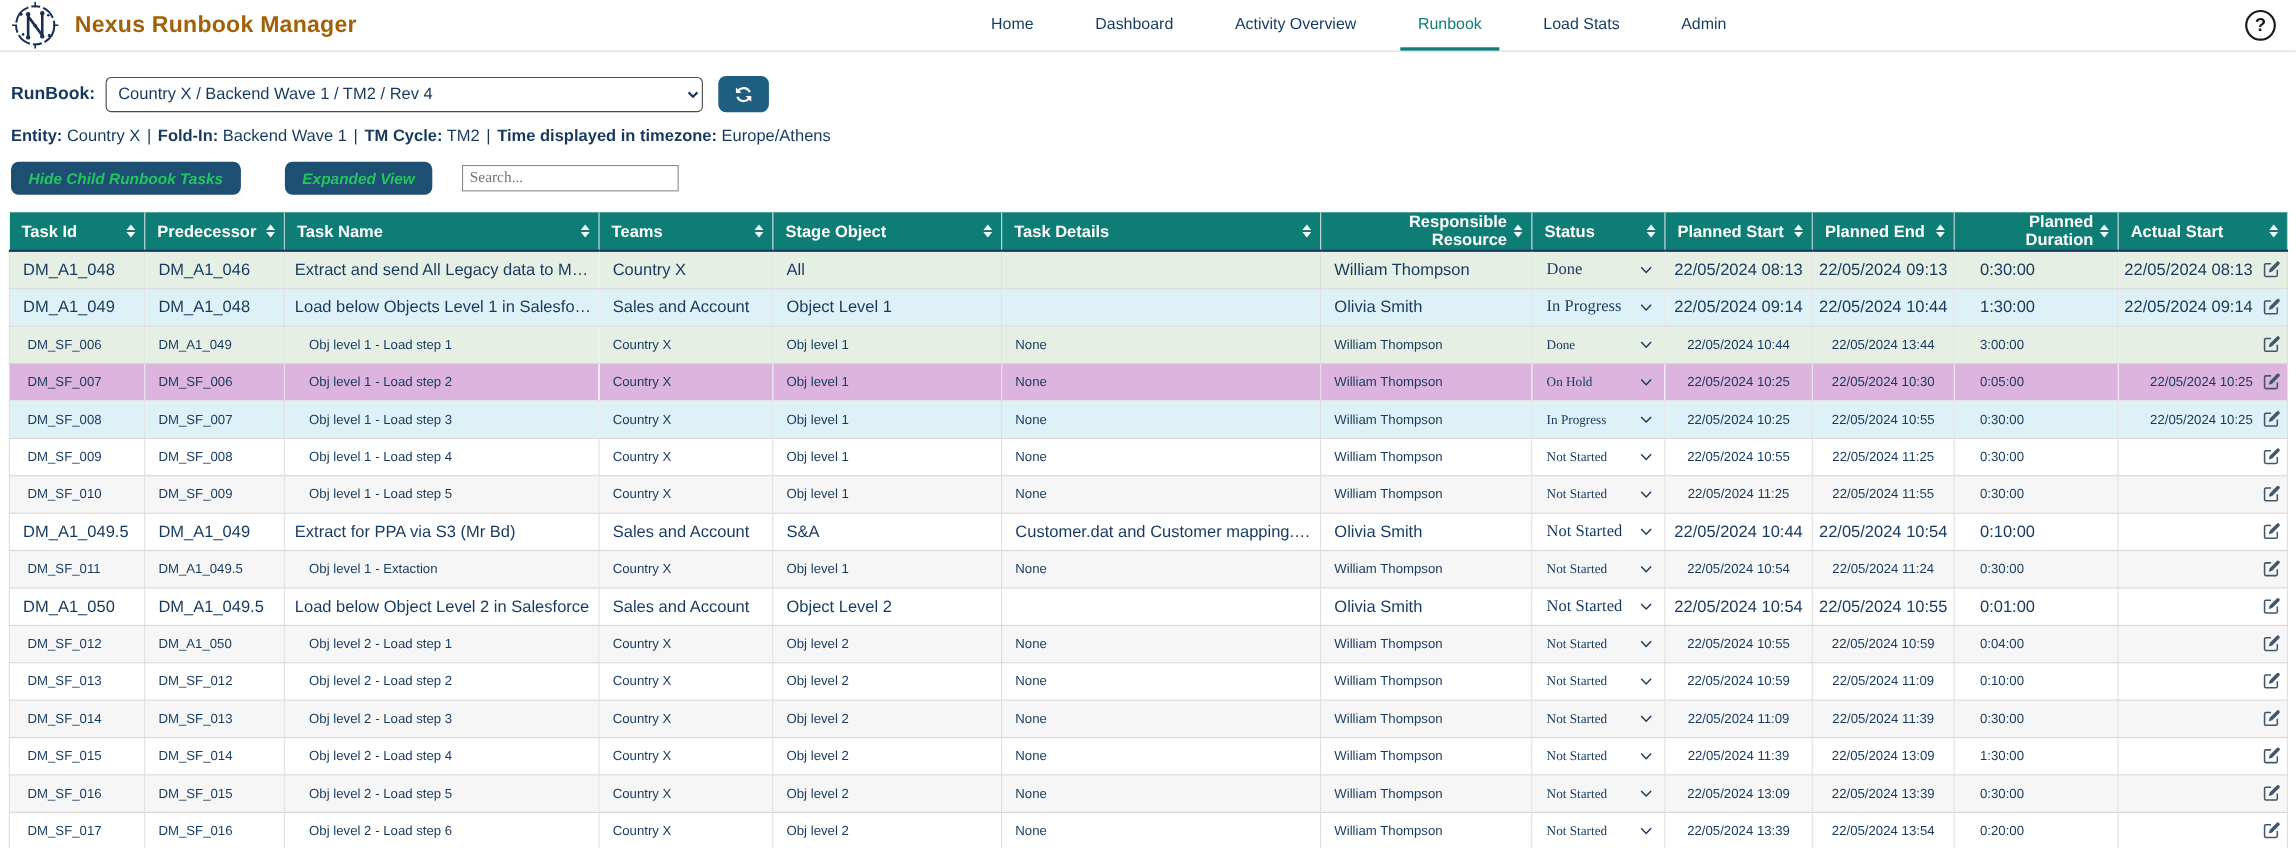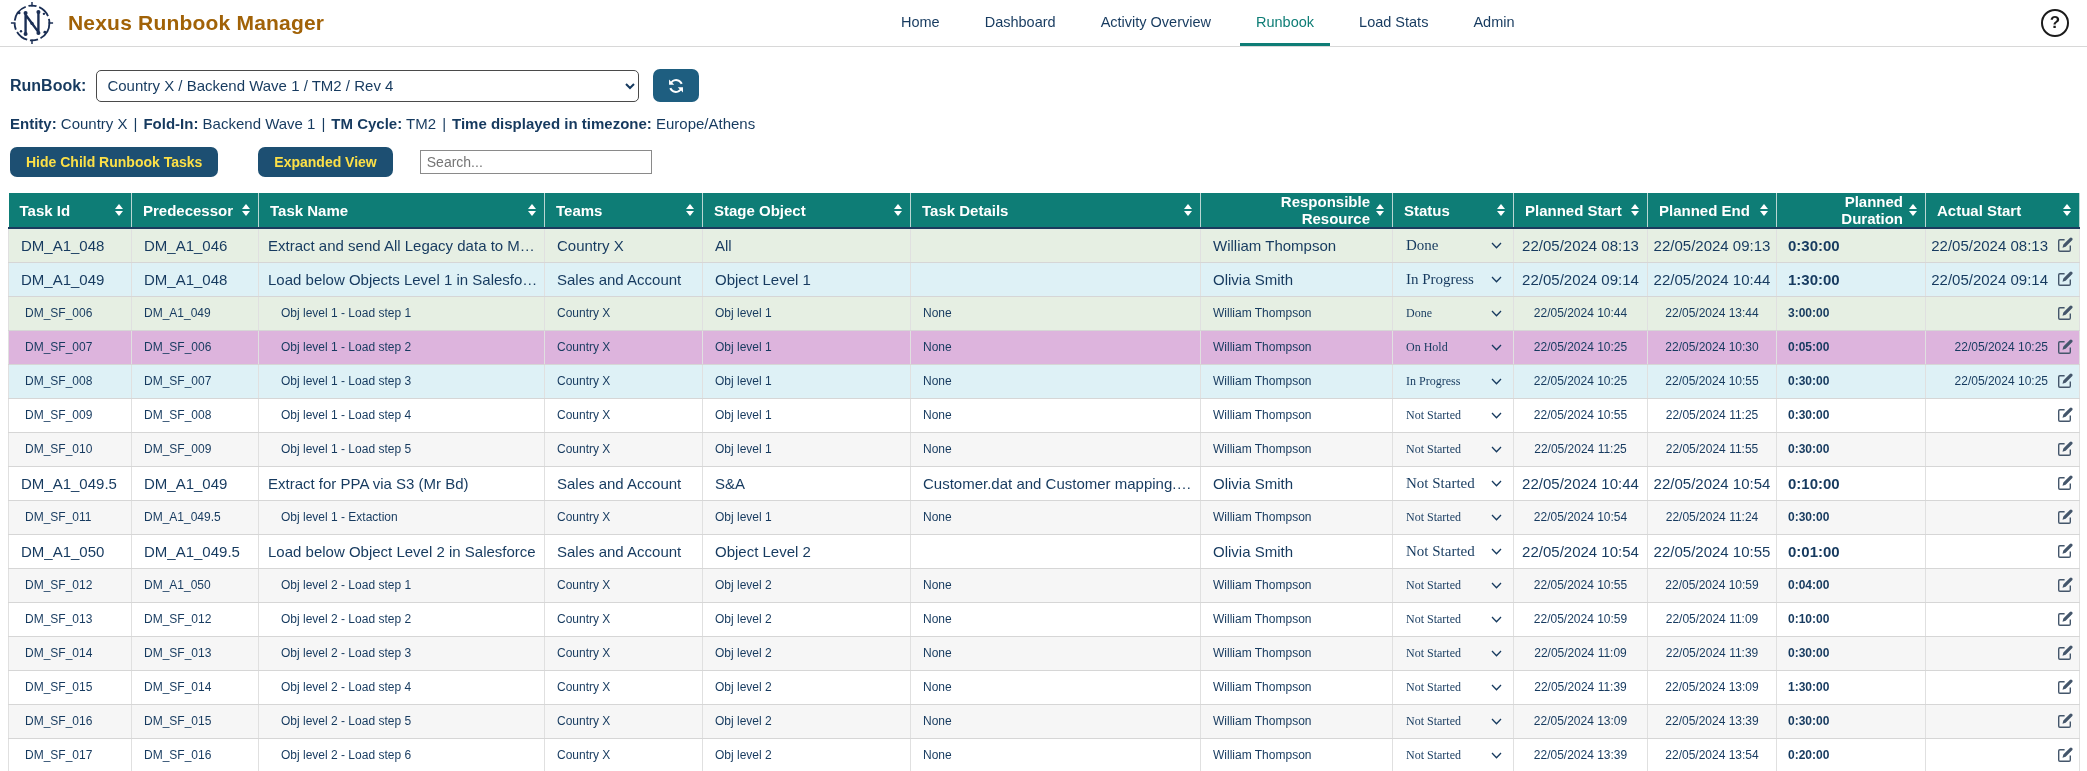--- a/index.html
+++ b/index.html
@@ -4,21 +4,21 @@
 <style>
   * { box-sizing: border-box; margin: 0; padding: 0; }
   html,body { width: 2087px; height: 771px; overflow: hidden; background: #fff; }
   body { font-family: "Liberation Sans", sans-serif; color: var(--text_navy, #163a5f); }
 
   
   .topbar { position: relative; display: flex; align-items: center; height: 47px;
             border-bottom: 1px solid #d8d8d8; padding: 0 18px 0 10px; background: #fff; }
   .logo { width: 44px; height: 44px; flex: 0 0 auto; }
   .app-title { margin-left: 14px; font-size: 21px; font-weight: bold; color: #a16207; letter-spacing: .2px; }
-  .nav { position: absolute; left: 885px; top: 0; height: 100%; display: flex; align-items: stretch; gap: 13px; }
+  .nav { position: absolute; left: 885px; top: 0; height: 100%; display: flex; align-items: stretch; gap: 24px; }
   .nav-item { display: flex; align-items: center; padding: 0 16px; font-size: 14.5px; color: #163a5f;
               cursor: pointer; border-bottom: 3px solid transparent; }
   .nav-item.active { color: #0e7d76; font-weight: normal; border-bottom-color: #0e7d76; }
   .help { margin-left: auto; width: 28px; height: 28px; border: 2px solid #1b1b1b; border-radius: 50%;
           display: flex; align-items: center; justify-content: center; font-size: 17px; font-weight: bold;
           color: #1b1b1b; cursor: pointer; }
 
   
   .runbook-row { display: flex; align-items: center; margin: 22px 0 0 10px; }
   .runbook-label { font-size: 16px; font-weight: bold; color: #163a5f; margin-right: 10px; }
@@ -27,25 +27,25 @@
   .refresh-btn { margin-left: 14px; width: 46px; height: 33px; background: var(--refresh_blue,#1e5e80); border: none;
                  border-radius: 7px; display: flex; align-items: center; justify-content: center; cursor: pointer; }
 
   
   .meta { margin: 13px 0 0 10px; font-size: 15px; color: #163a5f; }
   .meta b { font-weight: bold; }
   .meta .sep { margin: 0 6px; }
 
   
   .controls { display: flex; align-items: center; margin: 15px 0 0 10px; }
-  .btn { background: var(--button_blue,#1d4f72); color: #fde047; font-family: "Liberation Sans", sans-serif;
-         font-size: 14px; font-weight: bold; border: none; border-radius: 7px; padding: 7px 16px; cursor: pointer; }
+  .btn { background: var(--button_blue,#1d4f72); color: #22c55e; font-family: "Liberation Sans", sans-serif;
+         font-size: 14px; font-weight: bold; border: none; border-radius: 7px; padding: 7px 16px; cursor: pointer; font-style: italic; }
   .btn + .btn { margin-left: 40px; }
-  .search-input { margin-left: 27px; width: 232px; height: 24px; border: 1px solid #8a8a8a; font-size: 14px;
-                  padding: 2px 6px; font-family: Liberation Sans, sans-serif; color: #222; }
+  .search-input { margin-left: 27px; width: 197px; height: 24px; border: 1px solid #8a8a8a; font-size: 14px;
+                  padding: 2px 6px; font-family: Liberation Serif, serif; color: #222; }
 
   
   table { border-collapse: collapse; table-layout: fixed; width: 2071px; margin: 16px 8px 0 8px; }
   thead th { background: var(--accent_teal,#0e7d76); color: #fff; font-size: 15px; font-weight: bold;
              height: 29px; text-align: right; padding: 0 8px 0 11px; border-right: 1px solid #b9d6d3;
              border-bottom: 2px solid #1b3a5e; cursor: pointer; }
   thead th .th-inner { display: flex; align-items: center; width: 100%; }
   .sort { display: inline-flex; flex-direction: column; gap: 2px; margin-left: auto; padding-left: 6px; }
   .sort i { width: 0; height: 0; border-left: 4px solid transparent; border-right: 4px solid transparent; display: block; }
   .sort .up { border-bottom: 5px solid #fff; }
@@ -53,21 +53,21 @@
 
   tbody td { height: 34px; font-size: 15px; color: #163a5f; padding: 0 6px 0 12px;
              border-right: 1px solid #e0e0e0; border-bottom: 1px solid #d6d6d6;
              overflow: hidden; white-space: nowrap; text-overflow: ellipsis; }
   tbody td:first-child { border-left: 1px solid #e0e0e0; }
   tr.child td { font-size: 12px; }
   tr.child .c-name { padding-left: 22px; }
   .c-name { padding-left: 9px; }
   tr.child .c-id { padding-left: 16px; }
   .c-ps, .c-pe { text-align: center; padding: 0 4px; }
-  .c-dur { padding-left: 11px; font-weight: bold; }
+  .c-dur { padding-left: 23px; }
   .c-status { padding: 0; font-family: Liberation Serif, serif; }
   .status-select { display: flex; align-items: center; justify-content: space-between;
                    padding: 0 11px 0 13px; cursor: pointer; height: 100%; }
   .c-actual { padding: 0 6px 0 4px; }
   .actual-wrap { display: flex; align-items: center; justify-content: flex-end; gap: 9px; }
   .edit-btn { display: inline-flex; cursor: pointer; flex: 0 0 auto; }
 
   .bg-green { background: var(--row_done,#e6efe3); }
   .bg-blue  { background: var(--row_in_progress,#def1f6); }
   .bg-pink  { background: var(--row_on_hold,#ddb4dd); }

